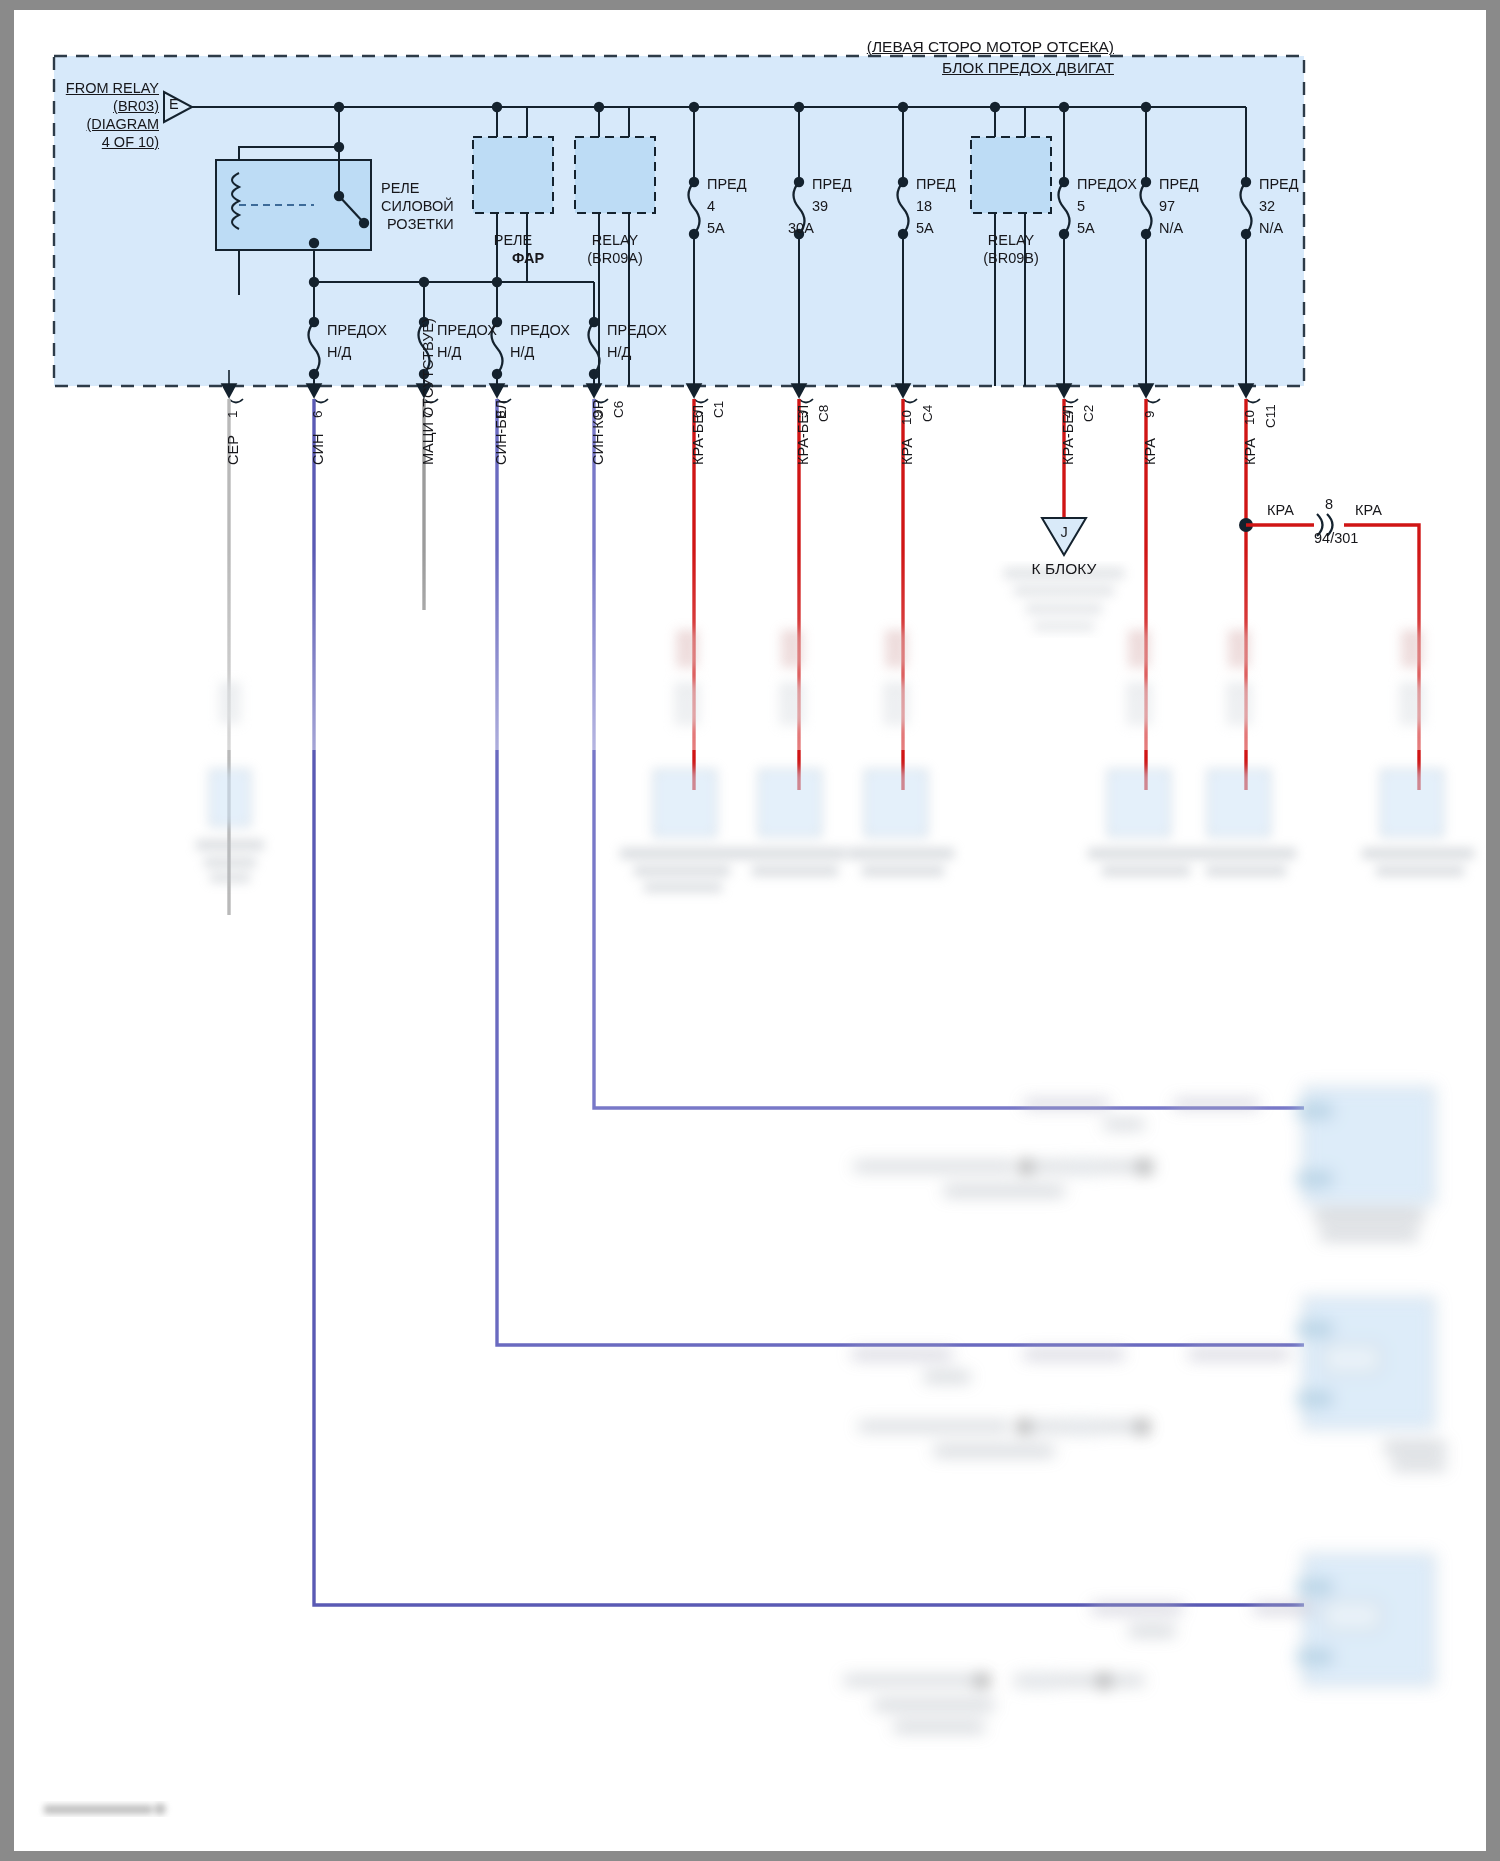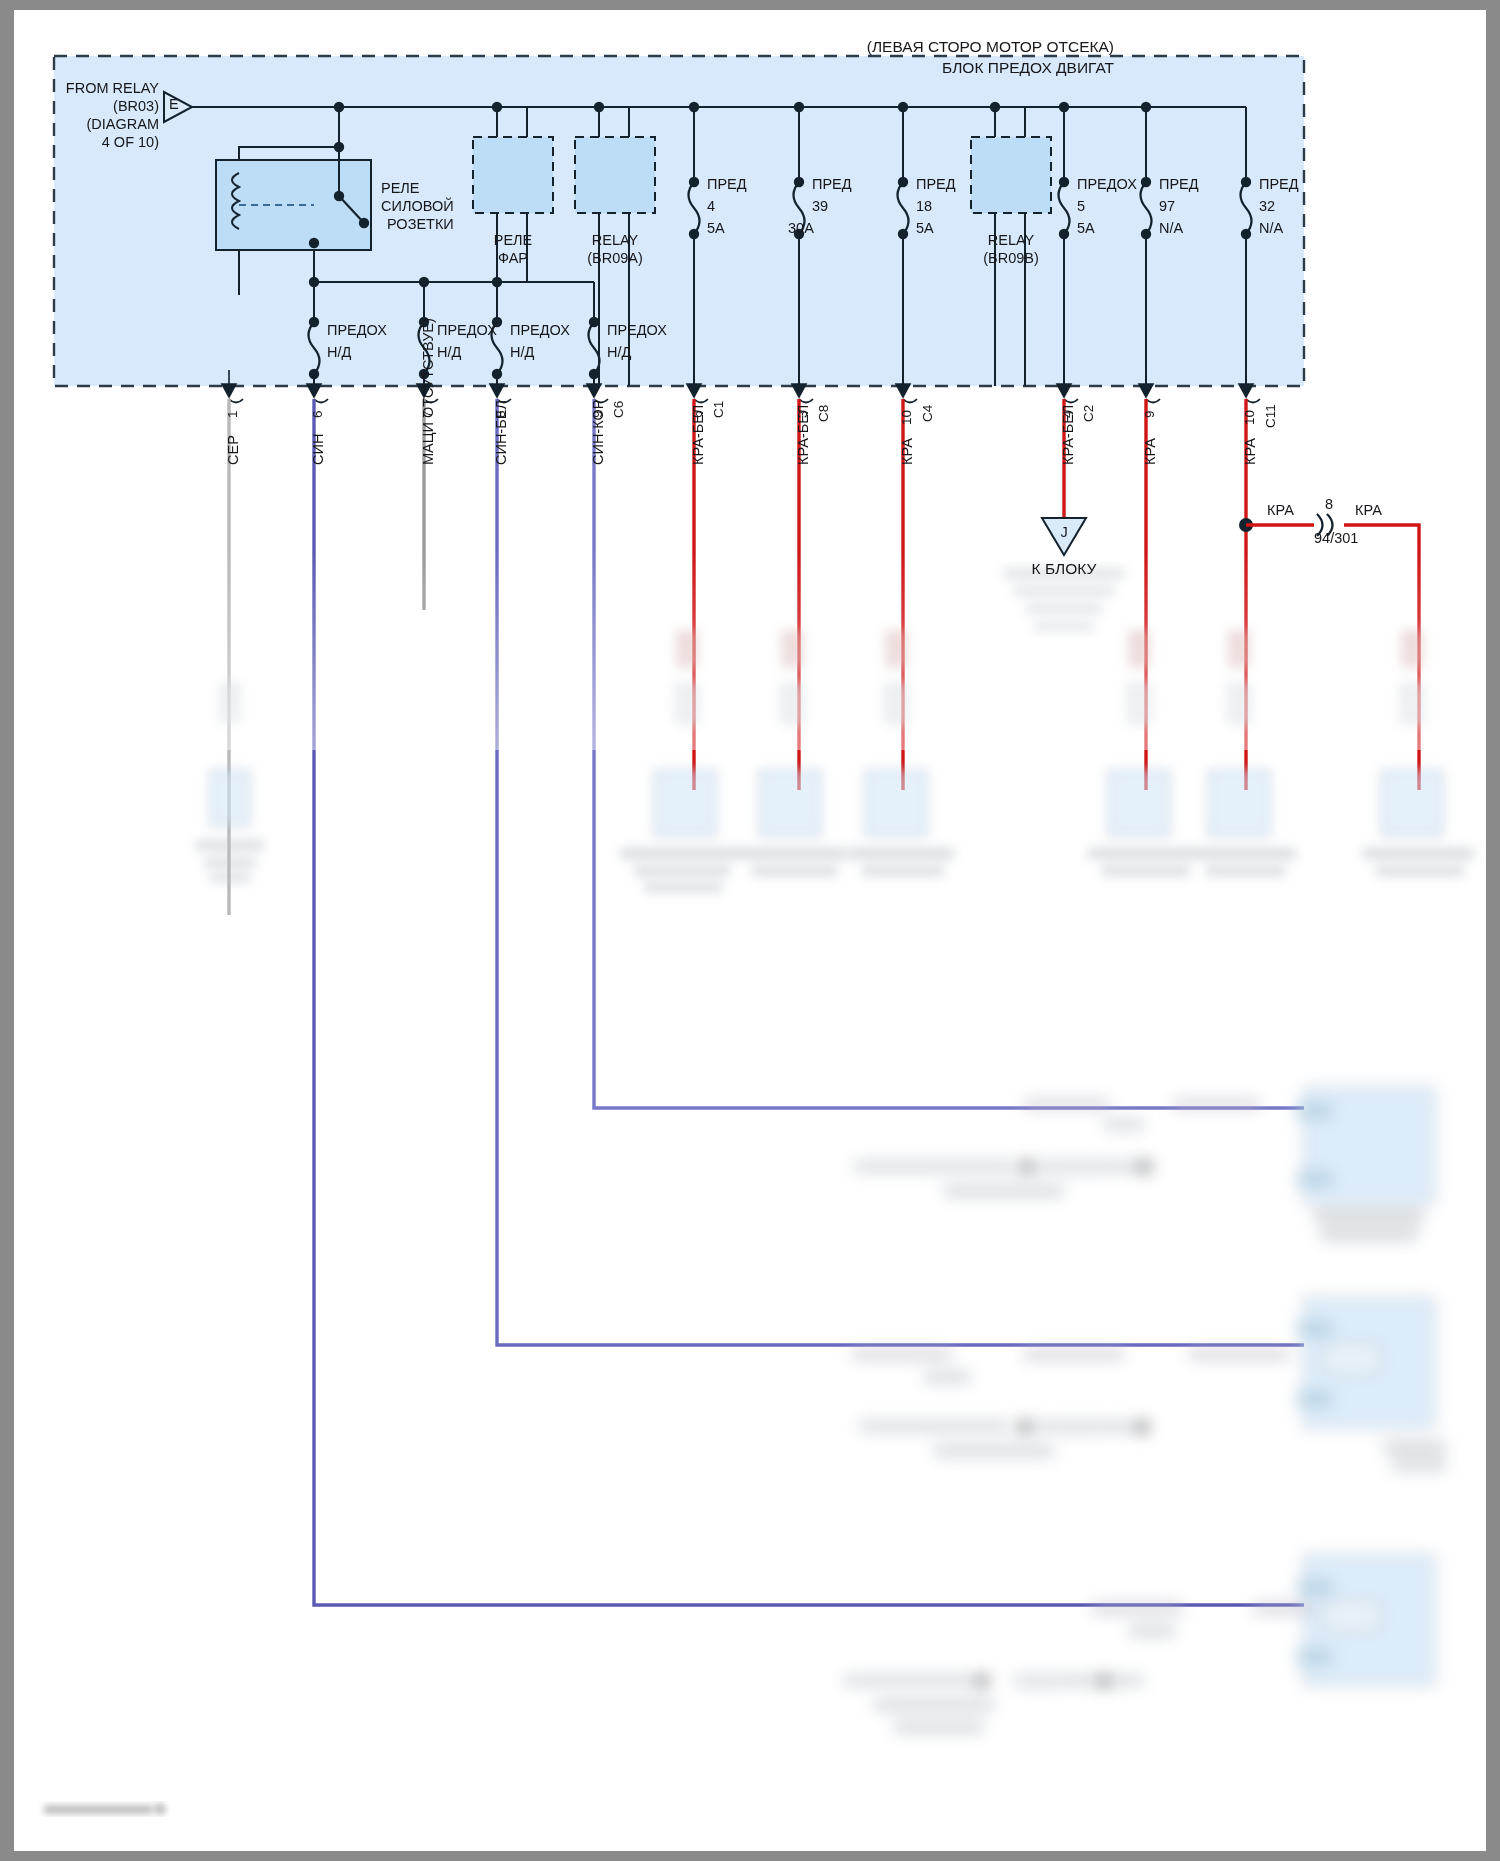--- a/index.html
+++ b/index.html
@@ -21,21 +21,21 @@
     background:#fff;
   }
   svg.layer{position:absolute;left:0;top:0;width:1472px;height:1841px;overflow:visible;}
 
   .txt{position:absolute;white-space:pre;color:#17171b;font-family:"Liberation Sans",sans-serif;}
   .t10{font-size:13.5px;}
   .t11{font-size:14.5px;}
   .t12{font-size:15.5px;}
   .vert{transform-origin:0 0;transform:rotate(-90deg);}
   .ctr{text-align:center;}
-  .rt{text-align:right;}
+  .rt{text-align:right;text-decoration:underline;}
 </style>
 </head>
 <body>
 
 <div id="page">
   <div id="sheet">
 
     <svg class="layer" viewBox="0 0 1472 1841">
       <defs>
         <linearGradient id="fadeDown" x1="0" y1="0" x2="0" y2="1">
@@ -346,21 +346,21 @@
     <div class="txt t11 rt" style="left:-10px;top:88px;width:155px;">(BR03)</div>
     <div class="txt t11 rt" style="left:-10px;top:106px;width:155px;">(DIAGRAM</div>
     <div class="txt t11 rt" style="left:-10px;top:124px;width:155px;">4 OF 10)</div>
     <div class="txt t11" style="left:155px;top:86px;">E</div>
 
     <div class="txt t11" style="left:367px;top:170px;">РЕЛЕ</div>
     <div class="txt t11" style="left:367px;top:188px;">СИЛОВОЙ</div>
     <div class="txt t11" style="left:367px;top:206px;margin-left:6px;">РОЗЕТКИ</div>
 
     <div class="txt t11 ctr" style="left:429px;top:222px;width:140px;">РЕЛЕ</div>
-    <div class="txt t11 ctr" style="left:429px;top:240px;width:140px;">ФАР</div>
+    <div class="txt t11 ctr" style="left:444px;top:240px;width:140px;font-weight:bold;">ФАР</div>
 
     <div class="txt t11 ctr" style="left:531px;top:222px;width:140px;">RELAY</div>
     <div class="txt t11 ctr" style="left:531px;top:240px;width:140px;">(BR09A)</div>
 
     <div class="txt t11 ctr" style="left:927px;top:222px;width:140px;">RELAY</div>
     <div class="txt t11 ctr" style="left:927px;top:240px;width:140px;">(BR09B)</div>
 
     <div class="txt t11" style="left:693px;top:166px;">ПРЕД</div>
     <div class="txt t11" style="left:693px;top:188px;">4</div>
     <div class="txt t11" style="left:693px;top:210px;">5A</div>

